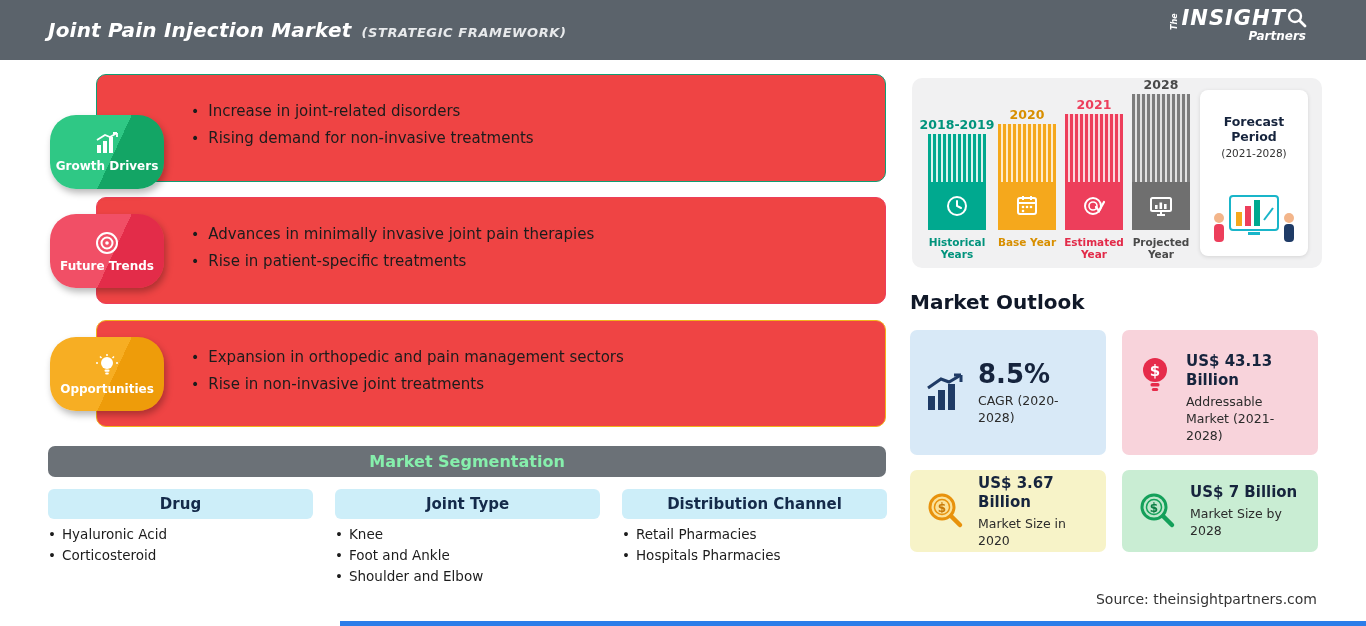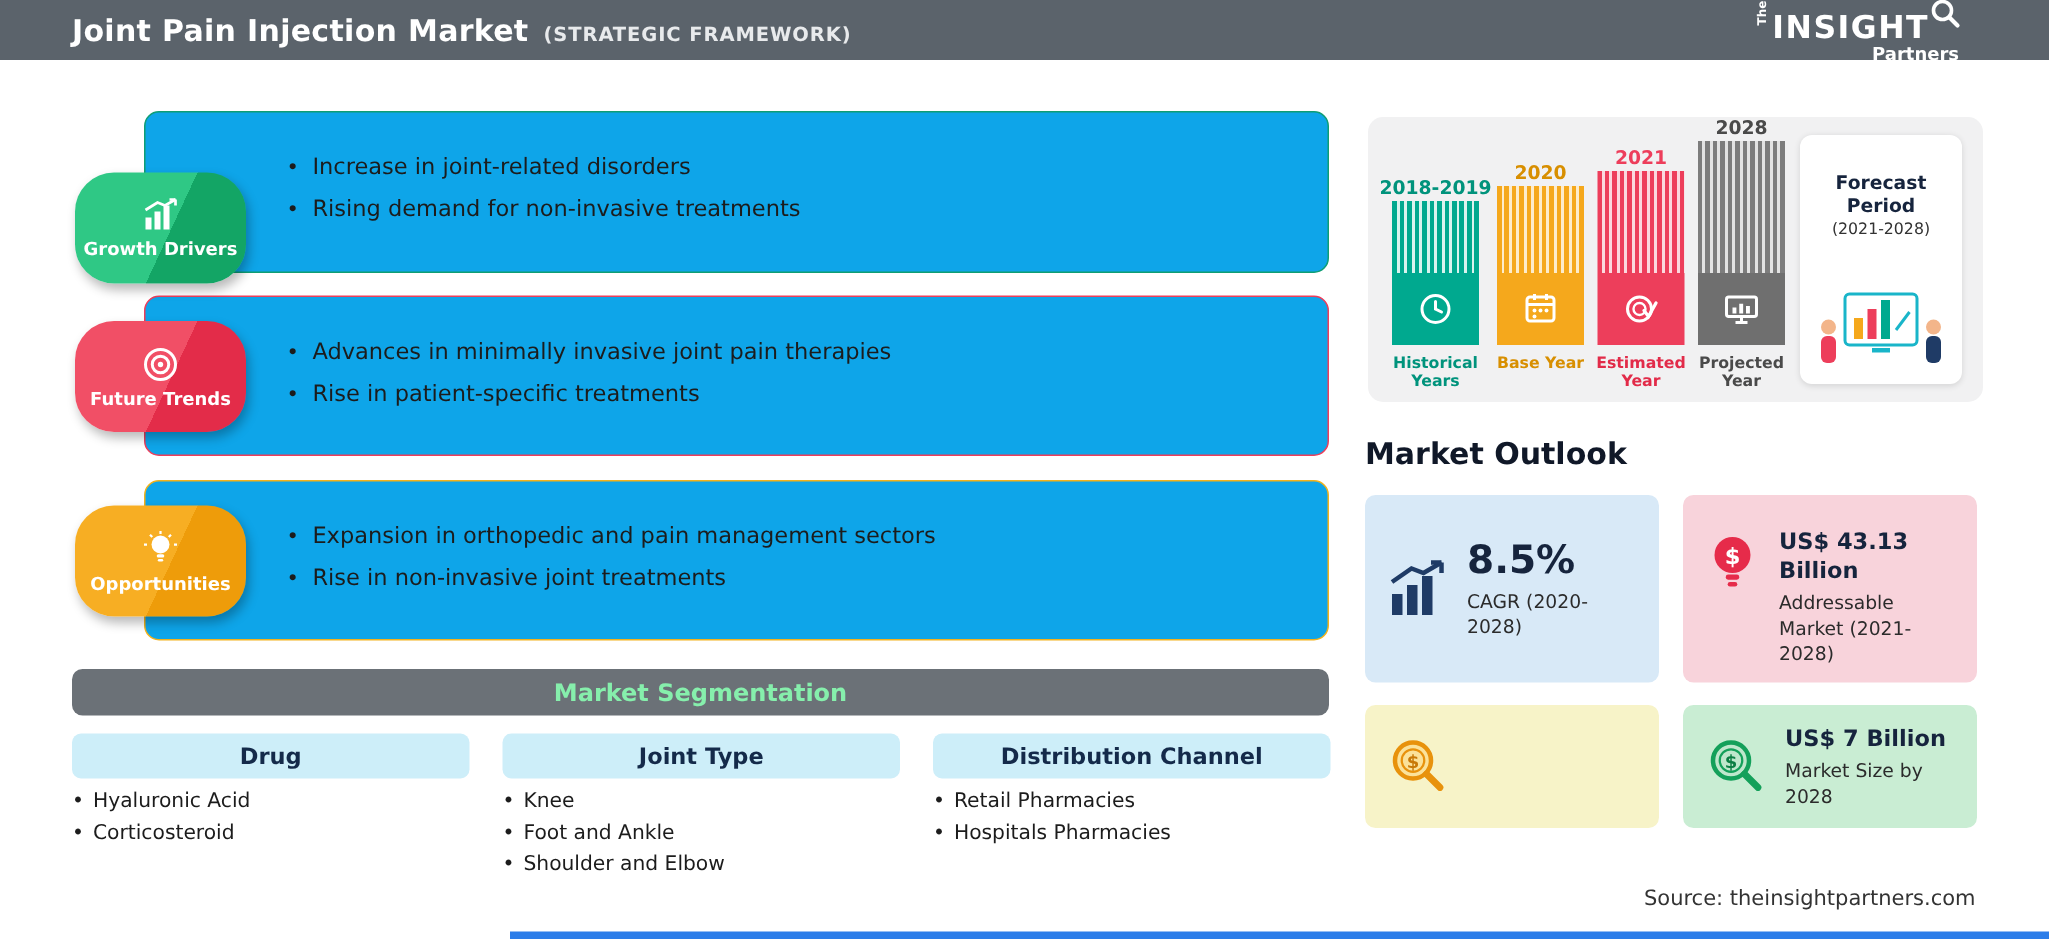--- a/index.html
+++ b/index.html
@@ -2,34 +2,34 @@
 <html><head>
 <meta charset="utf-8">
 <style>
   * { box-sizing: border-box; margin: 0; padding: 0; }
   html,body { width:1366px; height:626px; }
   body {
     font-family: "DejaVu Sans", "Liberation Sans", sans-serif;
     background:#ffffff; position:relative; overflow:hidden;
   }
   
-  .header { position:absolute; top:0; left:0; width:1366px; height:40px;
-    background:#5b636b; display:flex; align-items:center; }
+  .header { position:absolute; top:0; left:0; width:1366px; height:60px;
+    background:#5b636b; display:flex; align-items:center;font-style:italic; }
   .header-titles { margin-left:48px; display:flex; align-items:baseline; gap:10px; }
   .page-title { color:#ffffff; font-size:20px; font-weight:bold; letter-spacing:.2px; }
   .page-subtitle { color:#e8eaec; font-size:13px; font-weight:600; letter-spacing:.6px; }
   .logo { position:absolute; right:58px; top:8px; color:#fff; text-align:right; line-height:1; }
-  .logo-row { display:flex; align-items:flex-start; gap:2px; }
+  .logo-row { display:flex; align-items:flex-end; gap:2px; }
   .logo-the { font-size:8px; font-weight:600; transform:rotate(-90deg); width:10px; }
   .logo-insight { font-size:21px; font-weight:bold; letter-spacing:1px; }
   .logo-partners { font-size:12px; font-weight:bold; margin-top:1px; padding-right:2px; }
   .logo-mag { margin-left:-2px; margin-top:-10px; }
 
   
-  .info-box { position:absolute; left:96px; width:790px; background:#0ea5e9;
+  .info-box { position:absolute; left:96px; width:790px; background:#ef4444;
     border-radius:10px; border:1.6px solid #999; }
   .box-0 { top:74px;  height:108px; border-color:#0f9e74; }
   .box-1 { top:197px; height:107px; border-color:#ed3e5b; }
   .box-2 { top:320px; height:107px; border-color:#f2b21c; }
   .box-bullets { padding:23px 10px 0 94px; }
   .bullet-line { font-size:15px; color:#1c1c1c; line-height:27px; }
   .bullet-line::before { content:"•"; margin-right:9px; font-size:14px; }
 
   .pill { position:absolute; left:50px; width:114px; height:74px; border-radius:26px;
     display:flex; flex-direction:column; align-items:center; justify-content:center;
@@ -303,20 +303,24 @@
   </div>
 </div>
 
 <div class="card card-2">
   <svg class="card-icon" width="46" height="46" viewBox="0 0 46 46">
     <circle cx="20" cy="19" r="12" fill="#fbe29a" stroke="#e8920c" stroke-width="3"></circle>
     <circle cx="20" cy="19" r="7.5" fill="none" stroke="#e8920c" stroke-width="1.5"></circle>
     <text x="20" y="24" text-anchor="middle" font-size="12" font-weight="bold" fill="#c87907" font-family="DejaVu Sans, sans-serif">$</text>
     <line x1="29" y1="28" x2="38" y2="37" stroke="#e8920c" stroke-width="4.5" stroke-linecap="round"></line>
   </svg>
+  <div>
+    <div class="card-value">US$ 3.67 Billion</div>
+    <div class="card-desc" style="max-width:115px;">Market Size in 2020</div>
+  </div>
 </div>
 
 <div class="card card-3">
   <svg class="card-icon" width="46" height="46" viewBox="0 0 46 46">
     <circle cx="20" cy="19" r="12" fill="#bfe7cc" stroke="#14a05a" stroke-width="3"></circle>
     <circle cx="20" cy="19" r="7.5" fill="none" stroke="#14a05a" stroke-width="1.5"></circle>
     <text x="20" y="24" text-anchor="middle" font-size="12" font-weight="bold" fill="#0c7e44" font-family="DejaVu Sans, sans-serif">$</text>
     <line x1="29" y1="28" x2="38" y2="37" stroke="#14a05a" stroke-width="4.5" stroke-linecap="round"></line>
   </svg>
   <div>

